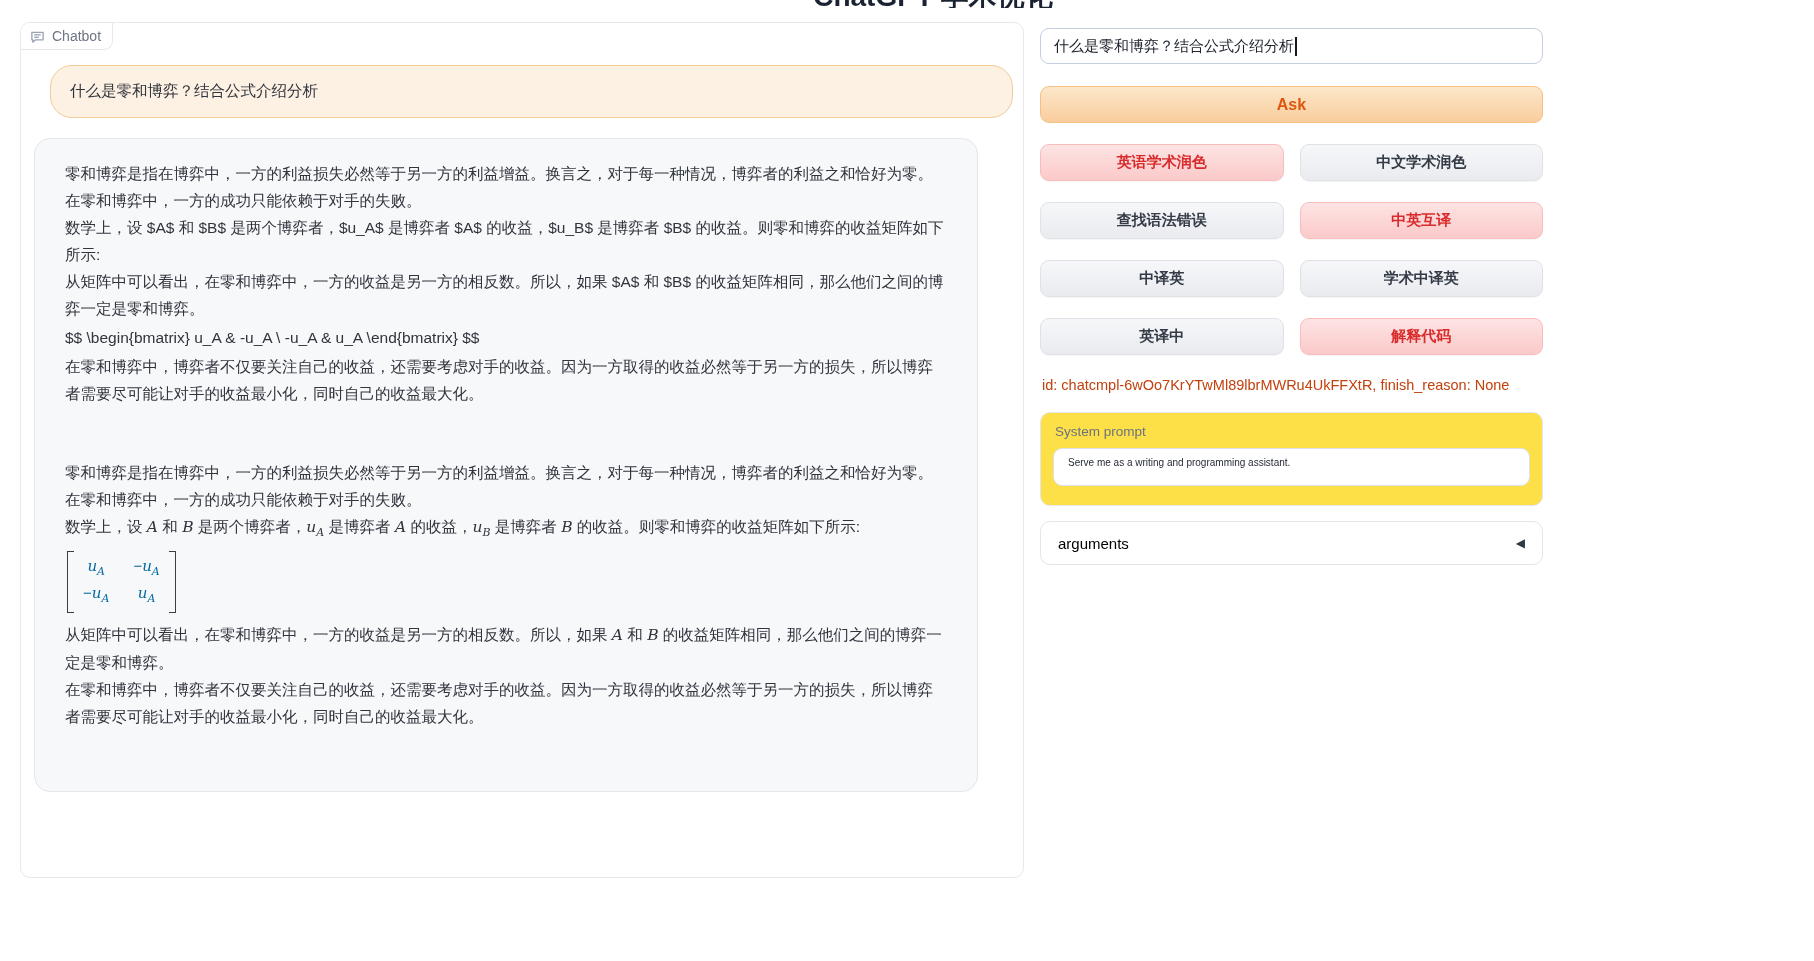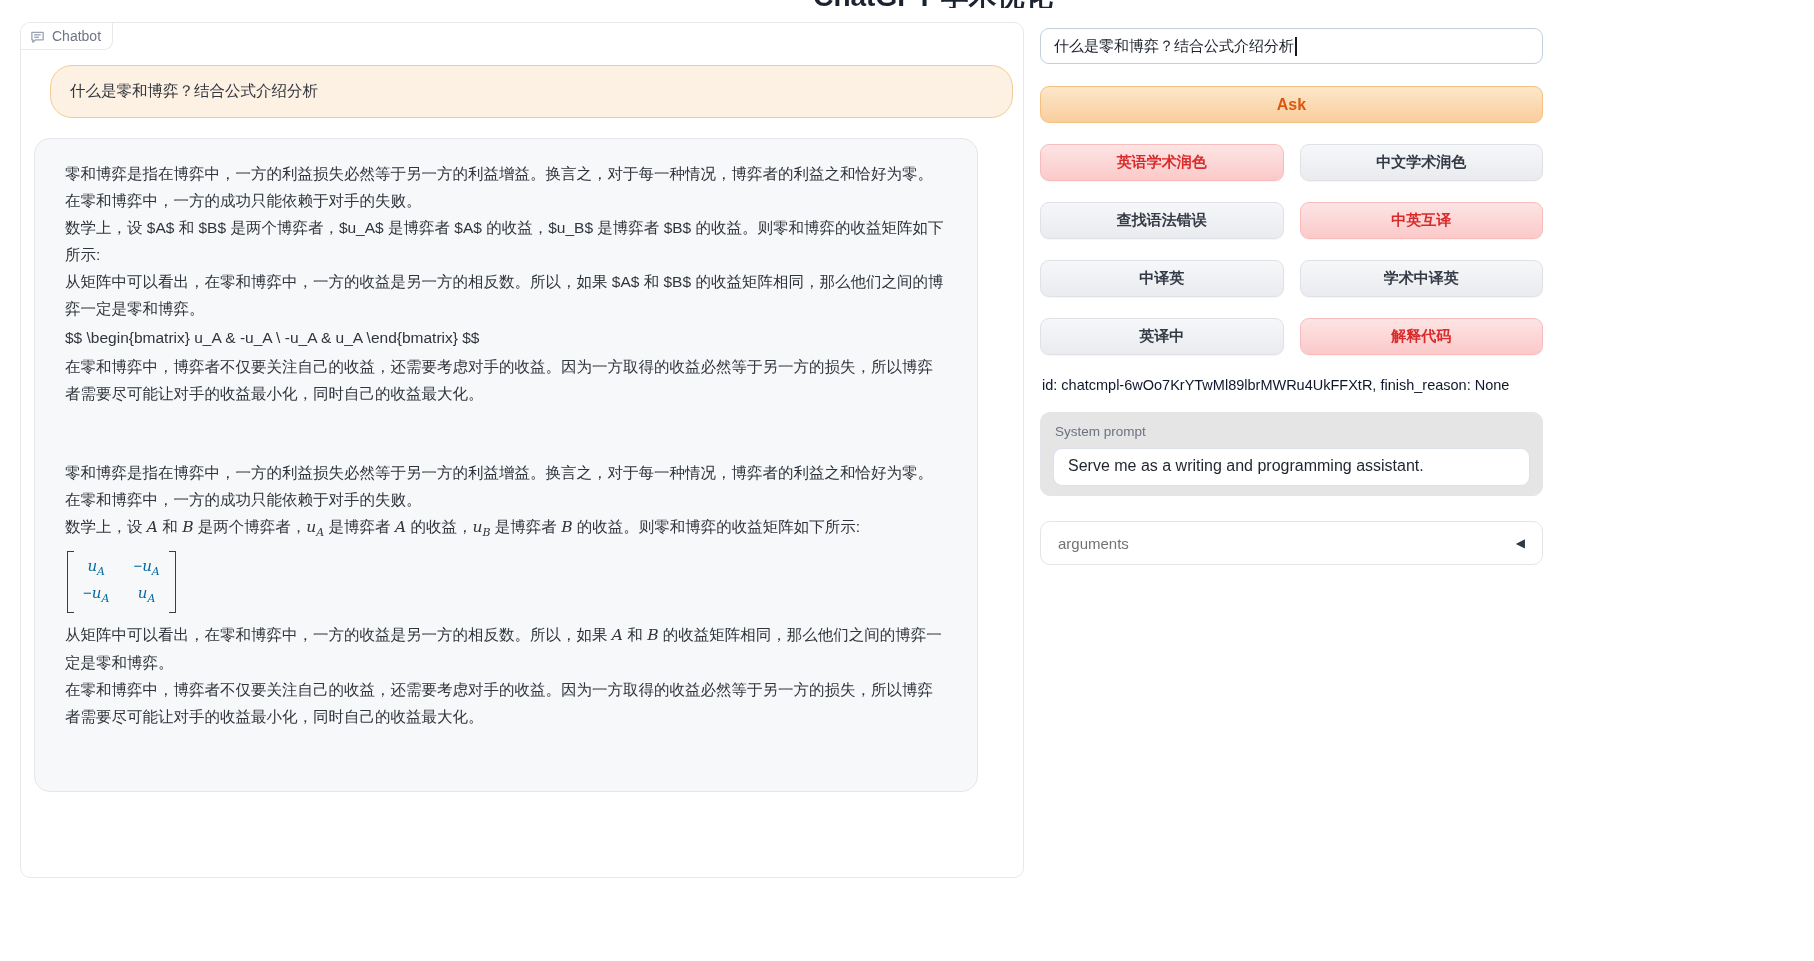--- a/index.html
+++ b/index.html
@@ -56,33 +56,33 @@
 
   #fn-grid { position:absolute; left:0; top:144px; width:503px;
              display:grid; grid-template-columns:1fr 1fr; column-gap:16px; row-gap:21px;text-align:center; }
   .fn-btn { height:37px; border-radius:9px; font-weight:700; font-size:15px;
             display:flex; align-items:center; justify-content:center; cursor:pointer;
             box-shadow:0 1px 1px rgba(0,0,0,.04); }
   .fn-btn.gray { background:linear-gradient(180deg,#f6f7f9,#e9ebef); border:1px solid #dfe1e6; color:#353b46; }
   .fn-btn.red  { background:linear-gradient(180deg,#fde4e4,#fbc9c9); border:1px solid #f9bcbc; color:#d92b2b; }
 
   #status-line { position:absolute; left:2px; top:377px; width:503px;
-                 font-size:14.5px; color:#0f172a; }
+                 font-size:14.5px; color:#c2410c; }
 
-  #sys-card { position:absolute; left:0; top:412px; width:503px; height:84px;
-              background:#e5e5e5; border:1px solid #e3e5ea; border-radius:10px; padding:10px 12px; }
+  #sys-card { position:absolute; left:0; top:412px; width:503px; height:94px;
+              background:#fde047; border:1px solid #e3e5ea; border-radius:10px; padding:10px 12px; }
   #sys-card .lbl { color:#6b7280; font-size:13.5px; margin:1px 0 9px 2px; }
   #sys-input { border:1.5px solid #dbe0ea; border-radius:9px; background:#fff;
-               padding:8px 14px; font-size:16px; color:#1f2430; height:38px; }
+               padding:8px 14px; font-size:10px; color:#1f2430; height:38px; }
 
   #args-card { position:absolute; left:0; top:521px; width:503px; height:44px;
                background:#fff; border:1px solid #e3e5ea; border-radius:10px;
                display:flex; align-items:center; justify-content:space-between;
                padding:0 17px; cursor:pointer; }
-  #args-card .lbl { font-size:15px; color:#737373; }
+  #args-card .lbl { font-size:15px; color:#000000; }
   #args-card .tri { font-size:12px; color:#2f3845; }
 </style>
 </head>
 <body>
 
 <div id="app">
 
   <div id="title-clip">
     <div class="t">ChatGPT 学术优化</div>
   </div>

